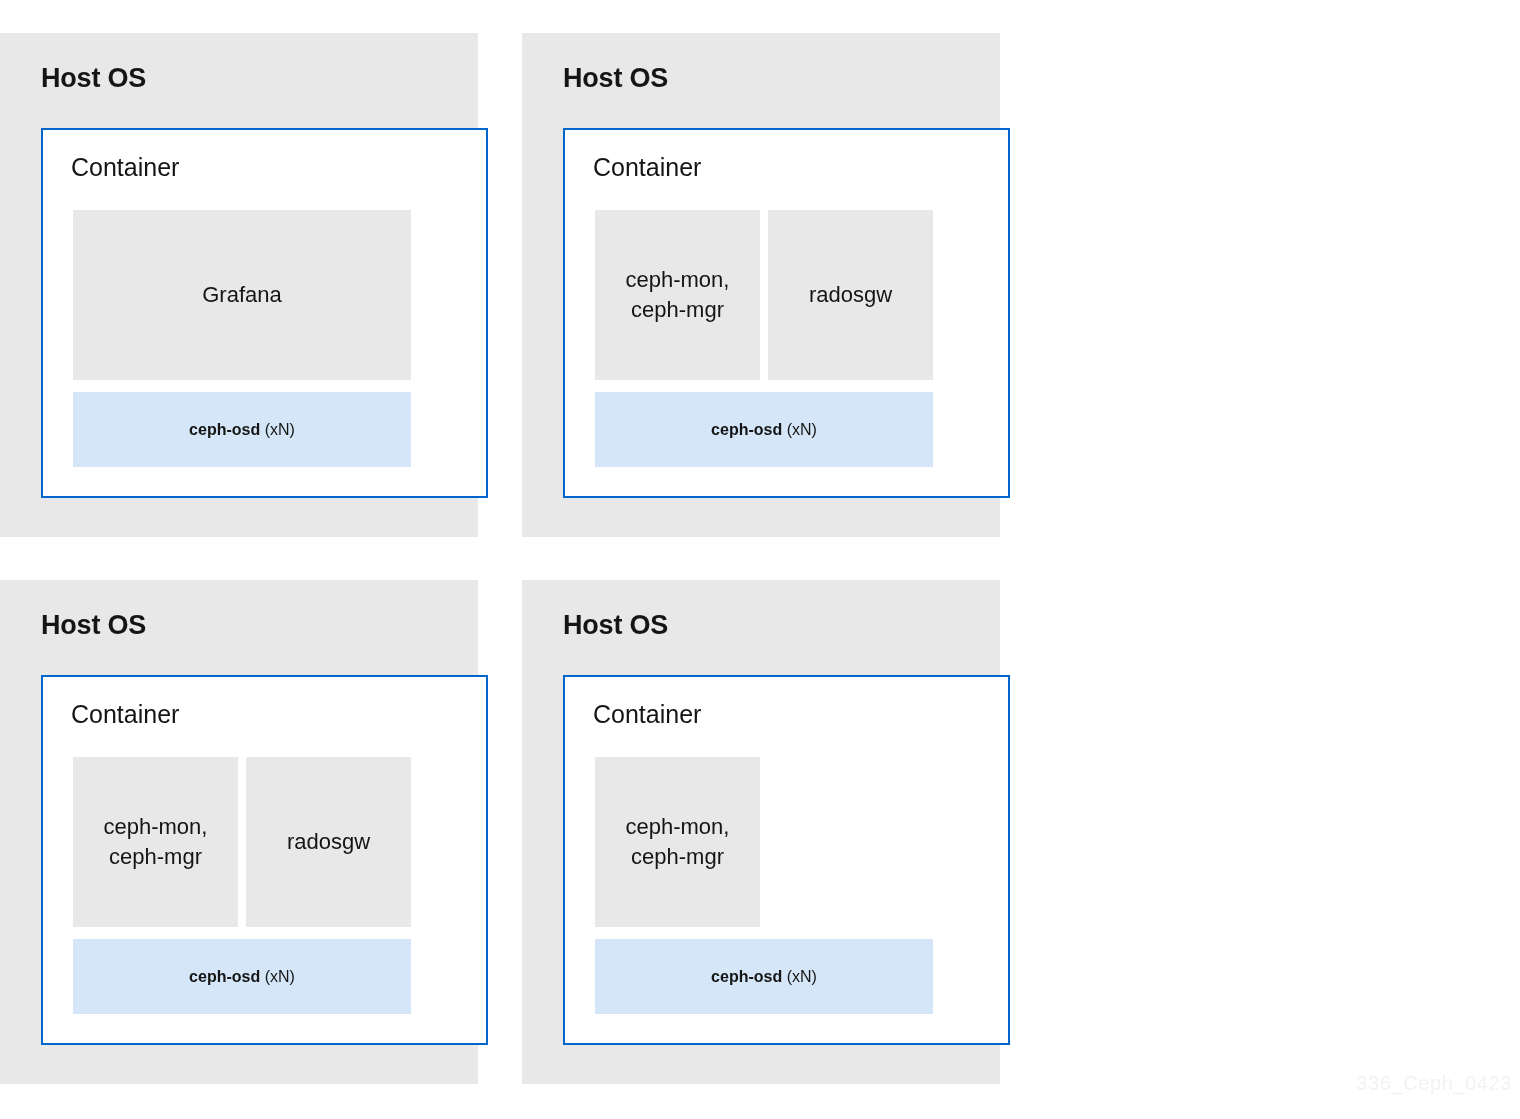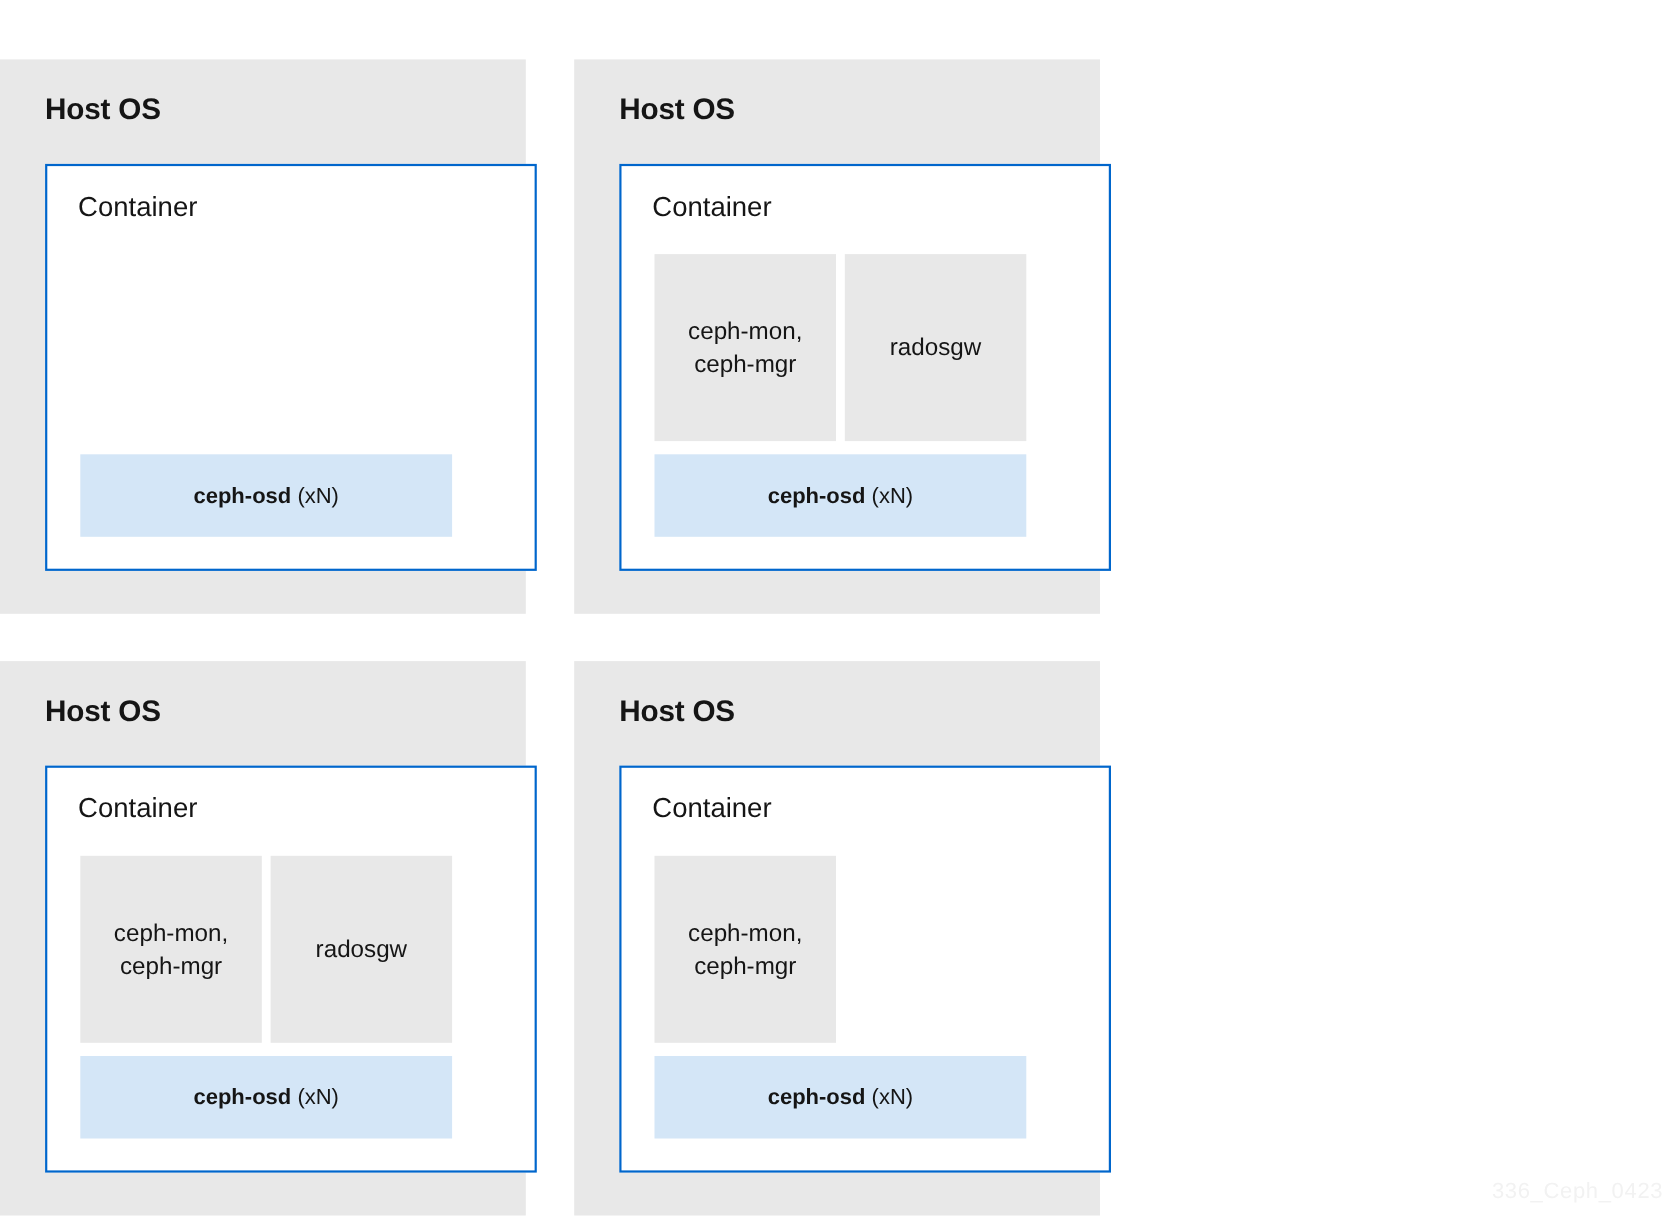--- a/index.html
+++ b/index.html
@@ -21,21 +21,20 @@
     top: 0;
     width: 1520px;
     height: 1119px;
   }
 
   
   .host-panel {
     position: absolute;
     background: #e8e8e8;
     box-sizing: border-box;
-    margin-top: 21px;
   }
   .host-title {
     position: absolute;
     left: 41px;
     top: 32px;
     font-size: 27px;
     font-weight: bold;
     color: #151515;
     letter-spacing: -0.2px;
     line-height: 1;
@@ -78,21 +77,21 @@
   
   .osd {
     position: absolute;
     background: #d4e6f7;
     box-sizing: border-box;
     display: flex;
     align-items: center;
     justify-content: center;
   }
   .osd-label {
-    font-size: 20px;
+    font-size: 16px;
     color: #151515;
     line-height: 1;
   }
   .osd-label .strong { font-weight: bold; }
   .osd-label .count  { font-weight: normal; }
 
   
   .watermark {
     position: absolute;
     right: 8px;
@@ -122,20 +121,23 @@
 </style>
 </head>
 <body>
 
 <div id="diagram">
 
   <div class="host-panel panel-0">
     <div class="host-title">Host OS</div>
     <div class="container-box cbox">
       <div class="container-title">Container</div>
+      <div class="svc svc-wide">
+        <span class="svc-label">Grafana</span>
+      </div>
       <div class="osd osd-bar">
         <span class="osd-label"><span class="strong">ceph-osd</span> <span class="count">(xN)</span></span>
       </div>
     </div>
   </div>
 
   <div class="host-panel panel-1">
     <div class="host-title">Host OS</div>
     <div class="container-box cbox">
       <div class="container-title">Container</div>

